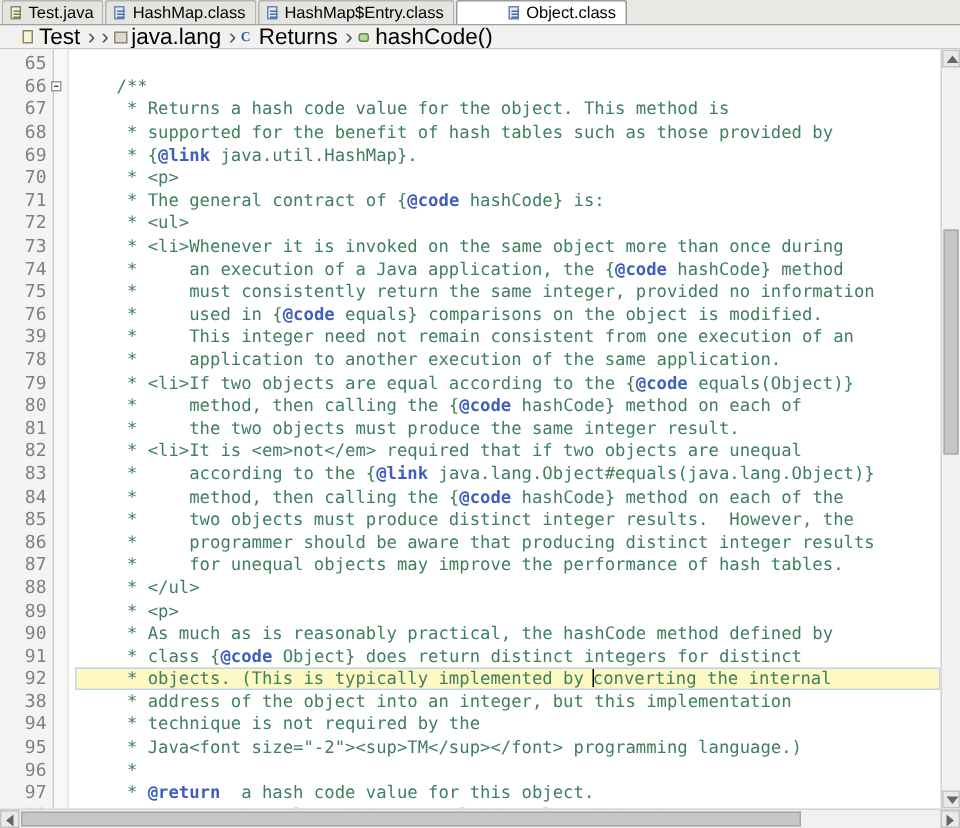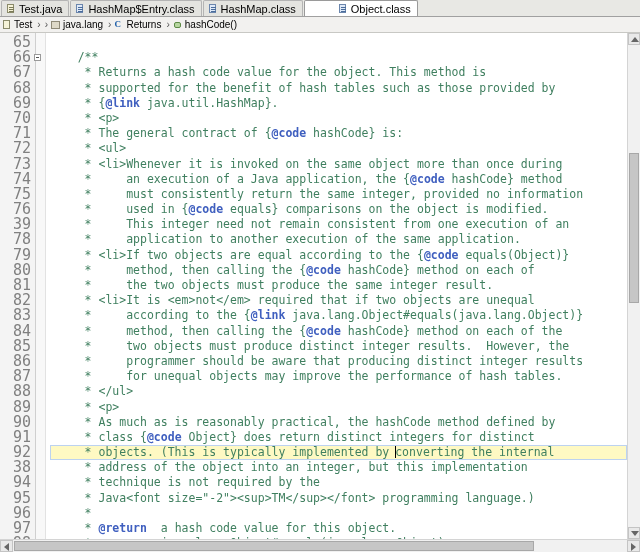--- a/index.html
+++ b/index.html
@@ -92,23 +92,23 @@
     box-shadow: 0 2px 0 0 #4a6c9b, 0 4px 0 0 #4a6c9b;
   }
 
   
   .pathbar {
     display: flex;
     align-items: center;
     height: 16px;
     background: #f2f1ef;
     border-bottom: 1px solid #c8c8c4;
-    padding: 0 2px;
-    box-sizing: border-box;
-    font-size: 10px;
+    padding: 0 14px;
+    box-sizing: border-box;
+    font-size: 15px;
     white-space: nowrap;
     overflow: hidden;
   }
   .pathbar .seg {
     display: flex;
     align-items: center;
     margin-right: 2px;
   }
   .pathbar .seg-label {
     margin-right: 2px;
@@ -178,21 +178,21 @@
   }
   .gutter {
     width: 36px;
     flex: none;
     background: #f4f4f4;
     border-right: 1px solid #cfcfcf;
     box-sizing: border-box;
     padding-top: 2px;
     text-align: right;
     font-family: "DejaVu Sans Mono", monospace;
-    font-size: 15px;
+    font-size: 12px;
     color: #808080;
     user-select: none;
   }
   .gutter .ln {
     height: 15.2px;
     line-height: 15.2px;
     padding-right: 4px;
     position: relative;
   }
   .gutter .ln.fold::after {
@@ -339,25 +339,25 @@
 
 <div class="app">
 
   <div class="tabbar">
     <div class="tab">
       <span class="tab-icon"></span>
       <span>Test.java</span>
     </div>
     <div class="tab cls">
       <span class="tab-icon"></span>
-      <span>HashMap$Entry.class</span>
+      <span>HashMap.class</span>
     </div>
     <div class="tab cls">
       <span class="tab-icon"></span>
-      <span>HashMap.class</span>
+      <span>HashMap$Entry.class</span>
     </div>
     <div class="tab cls active">
       <span class="tab-icon"></span>
       <span>Object.class</span>
     </div>
   </div>
 
   <div class="pathbar">
     <span class="seg">
       <span class="mini-icon ic-java"></span>

